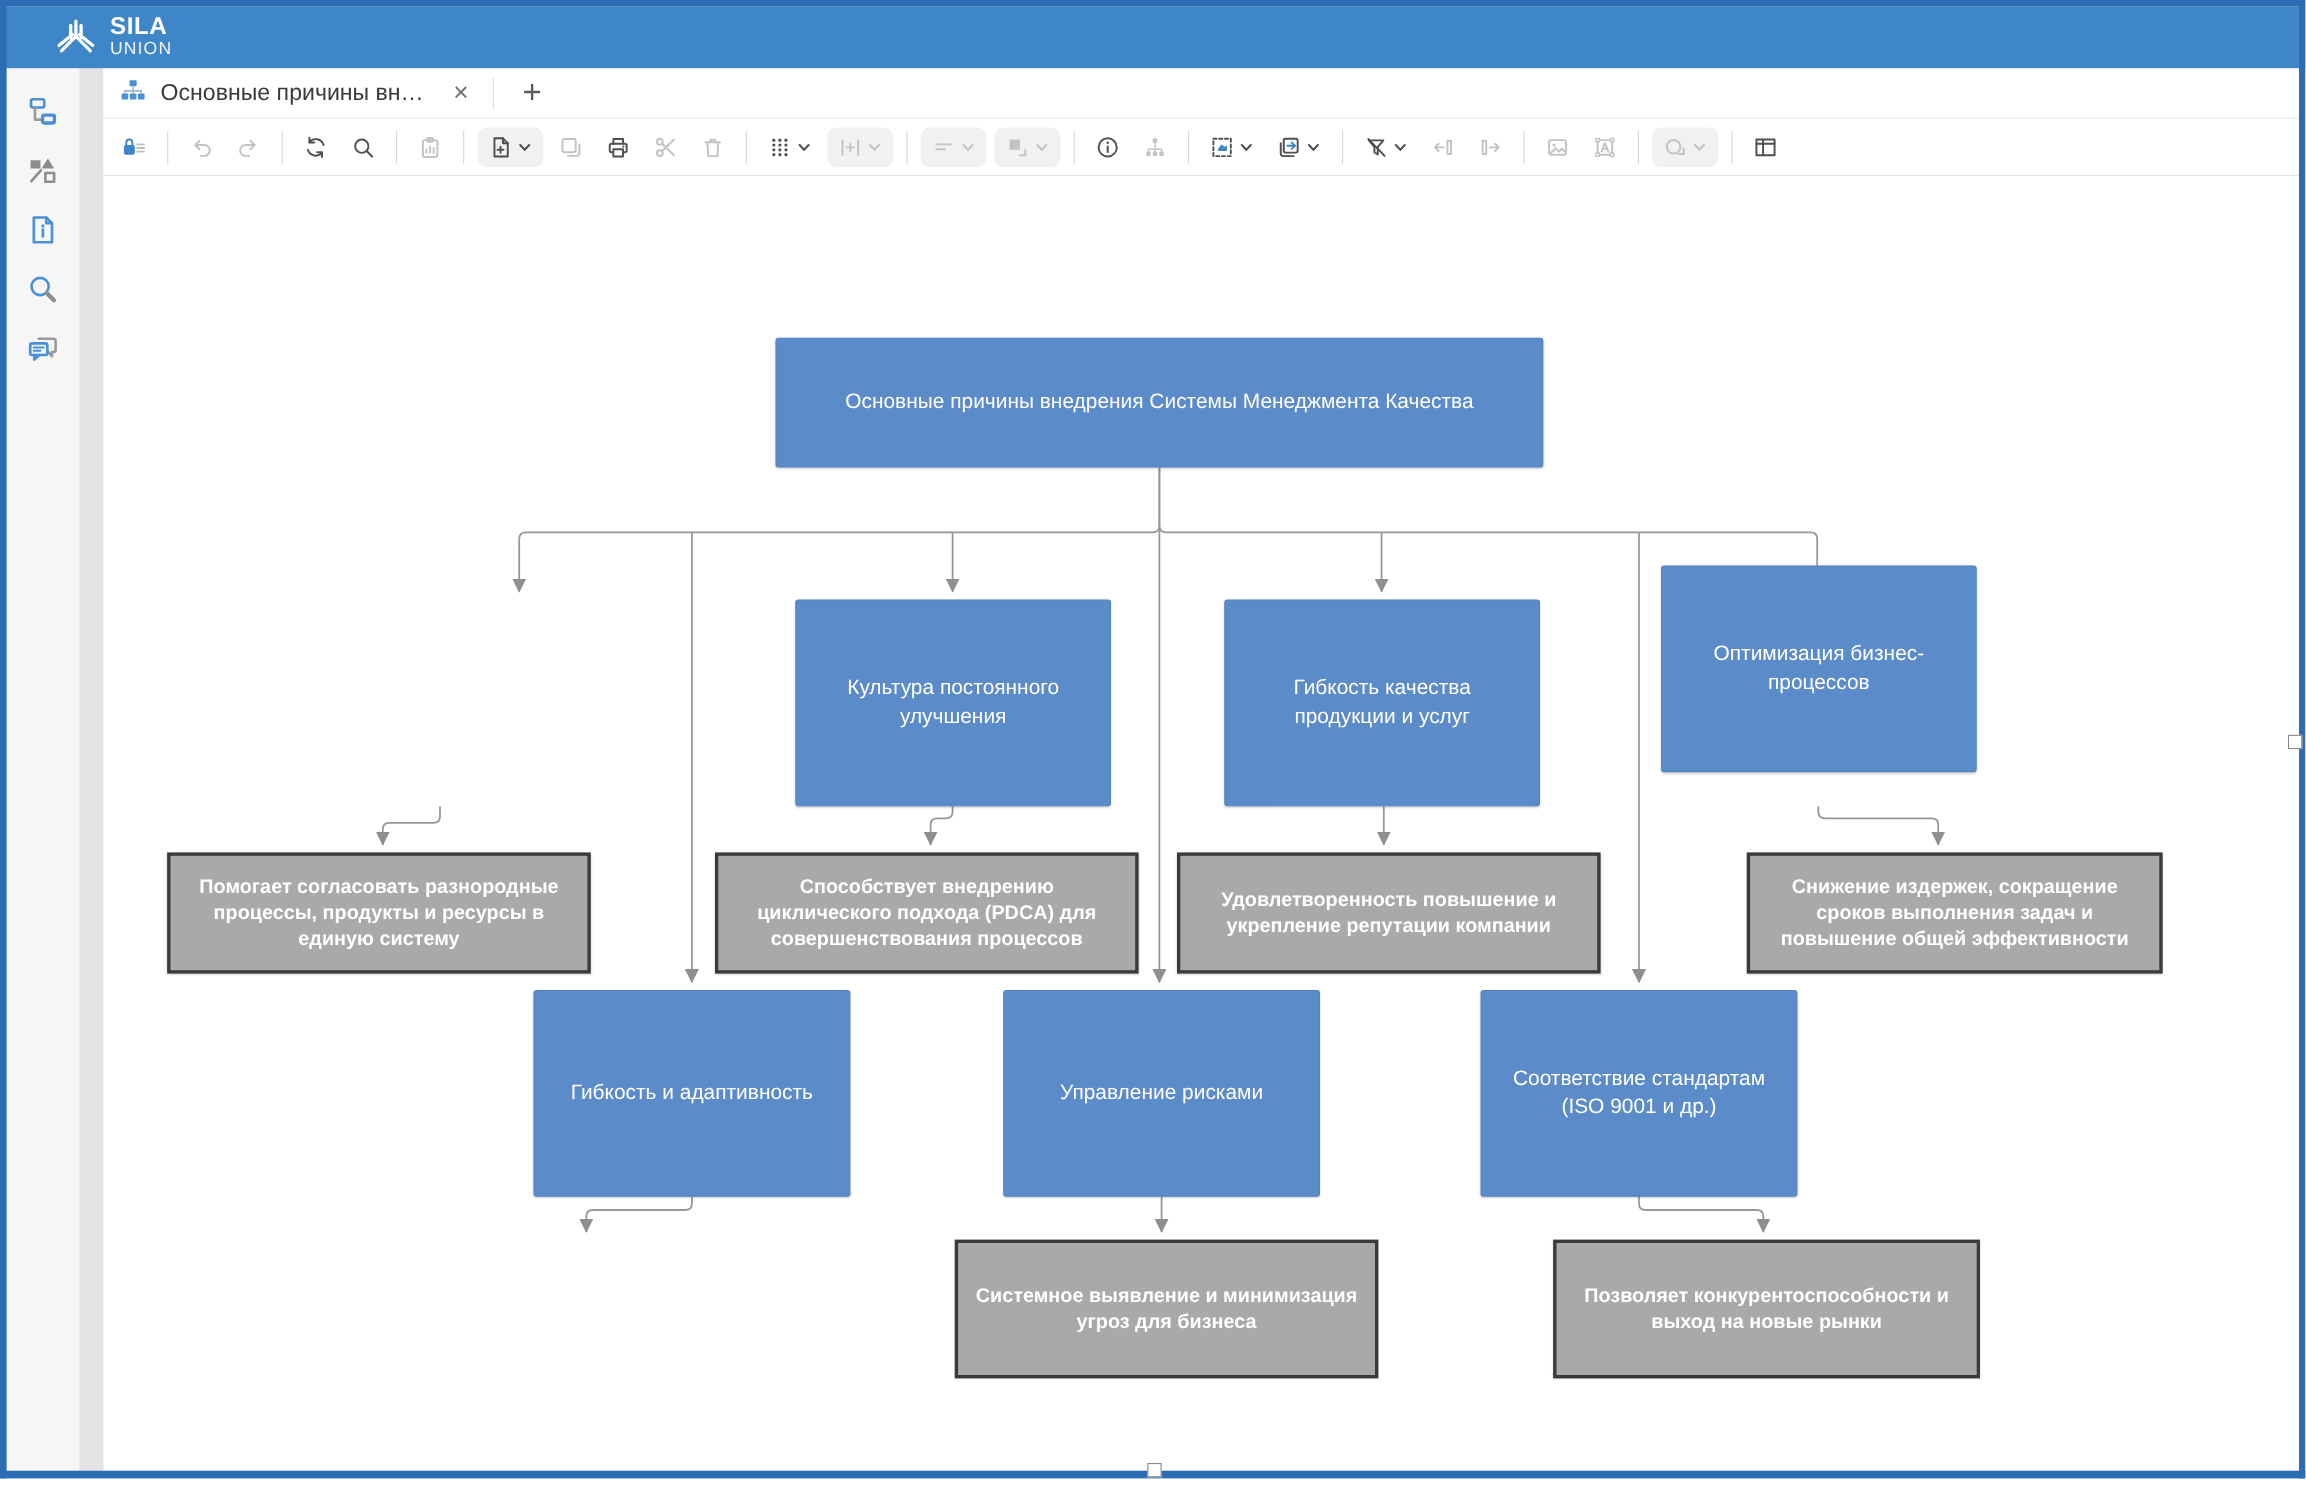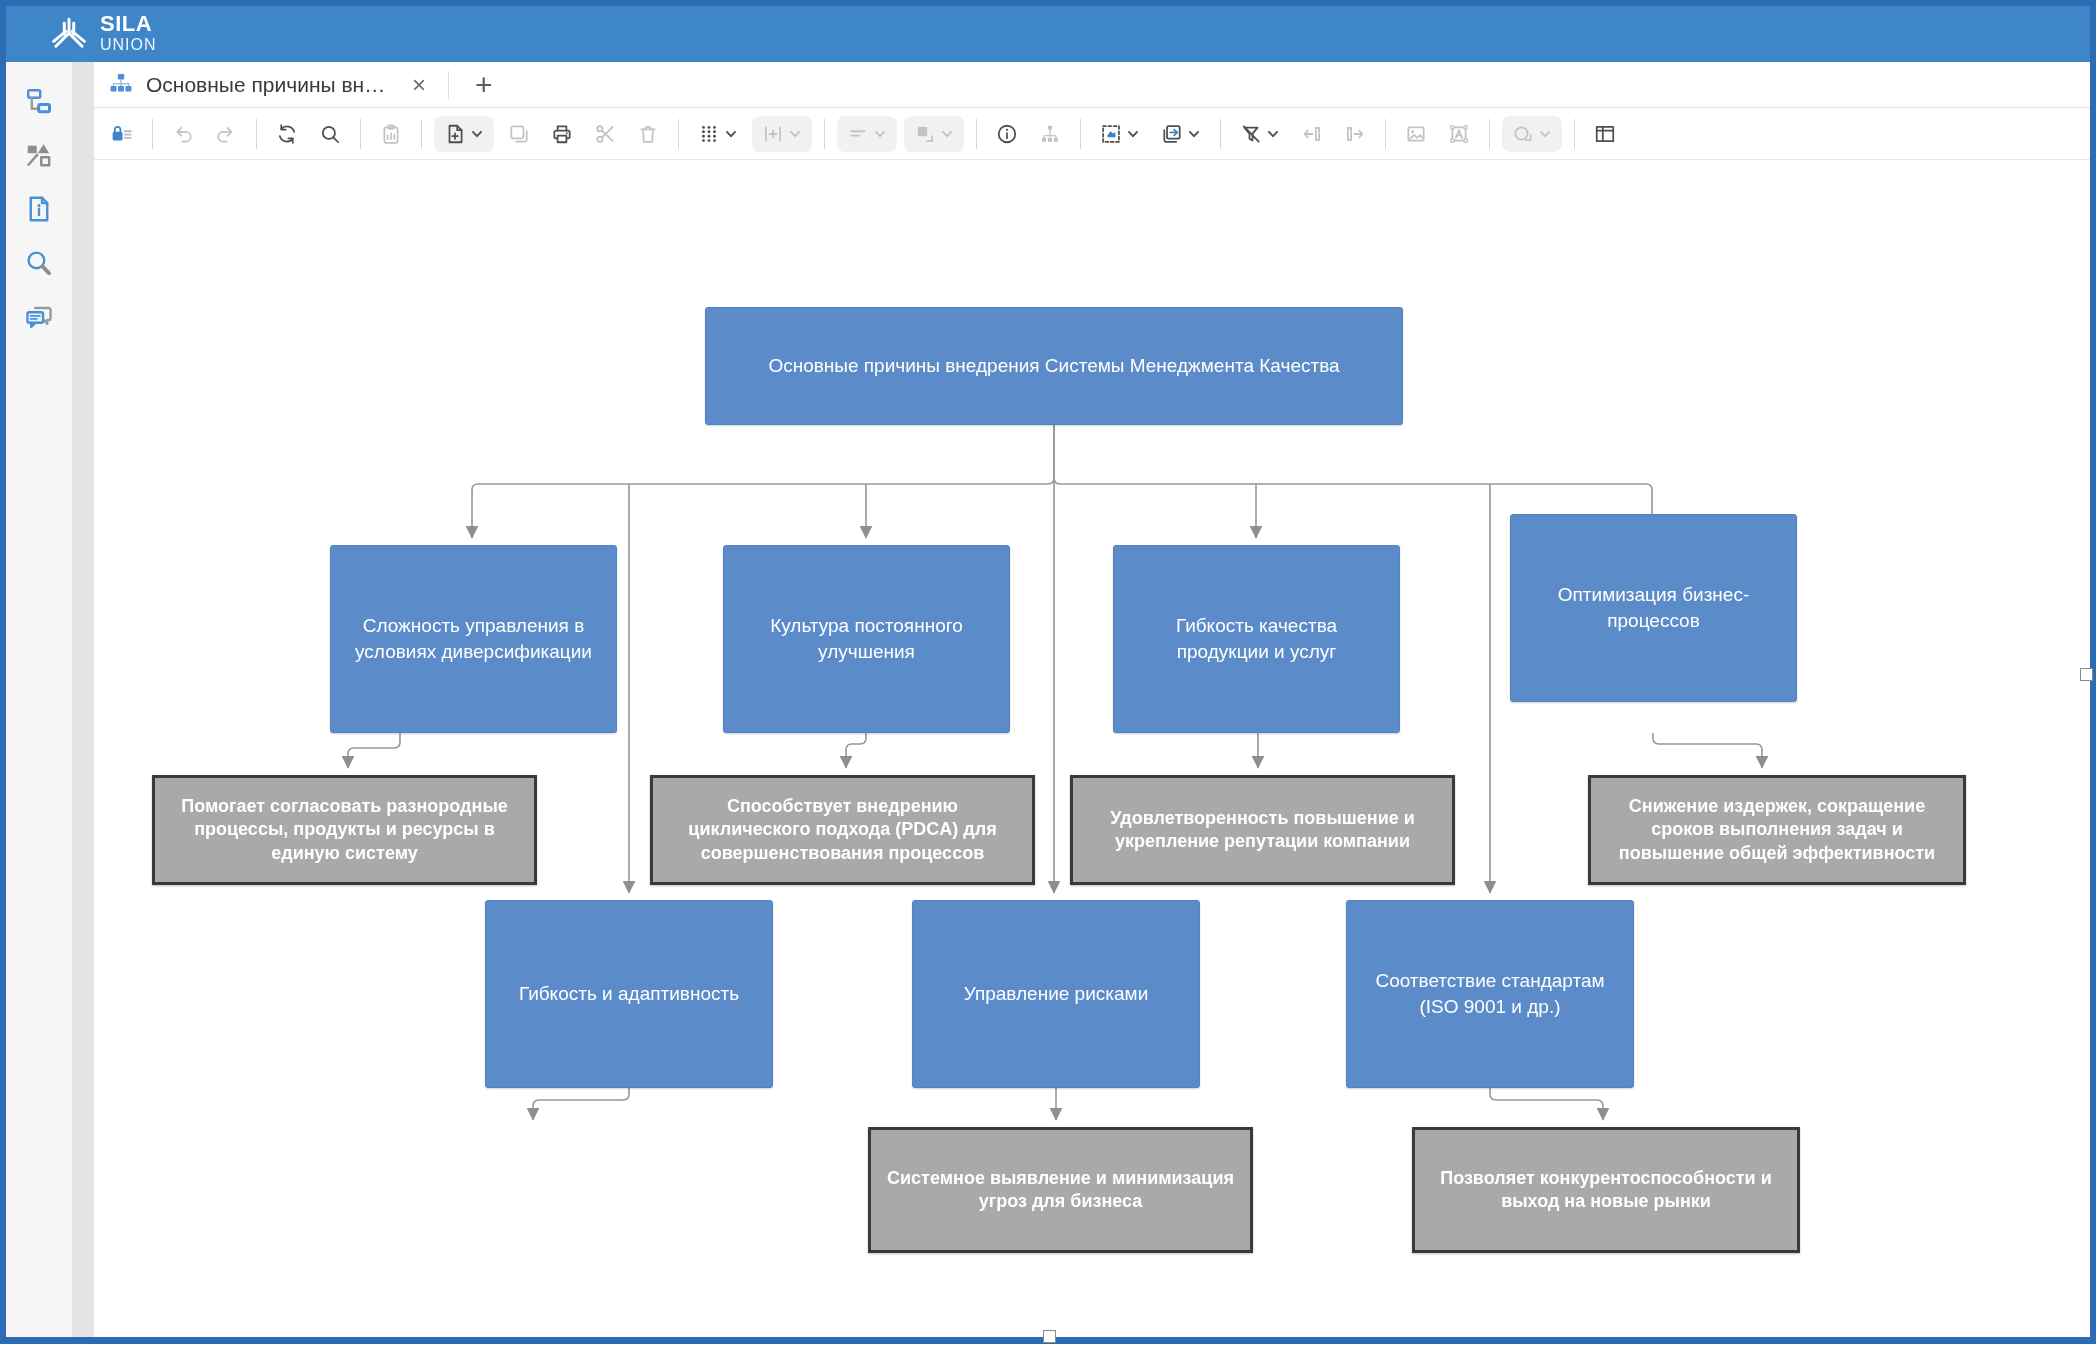--- a/index.html
+++ b/index.html
@@ -466,23 +466,20 @@
         <path d="M629,1088 L629,1094 Q629,1100 623,1100 L539,1100 Q533,1100 533,1106 L533,1120" marker-end="url(#arr)"></path>
         <path d="M1056,1088 L1056,1120" marker-end="url(#arr)"></path>
         <path d="M1490,1088 L1490,1094 Q1490,1100 1496,1100 L1597,1100 Q1603,1100 1603,1106 L1603,1120" marker-end="url(#arr)"></path>
       </g>
     </svg>
 
     <div class="node blue" style="left:705px;top:307px;width:698px;height:118px;z-index:2">
       <span>Основные причины внедрения Системы Менеджмента Качества</span>
       </div>
 
-    <div class="node blue" style="left:330px;top:545px;width:287px;height:188px;z-index:2">
-      <span>Сложность управления в условиях диверсификации</span>
-      </div>
     <div class="node blue" style="left:723px;top:545px;width:287px;height:188px;z-index:2">
       <span>Культура постоянного улучшения</span>
       </div>
     <div class="node blue" style="left:1113px;top:545px;width:287px;height:188px;z-index:2">
       <span>Гибкость качества продукции и услуг</span>
       </div>
     <div class="node blue" style="left:1510px;top:514px;width:287px;height:188px;z-index:2">
       <span>Оптимизация бизнес-процессов</span>
       </div>
 

